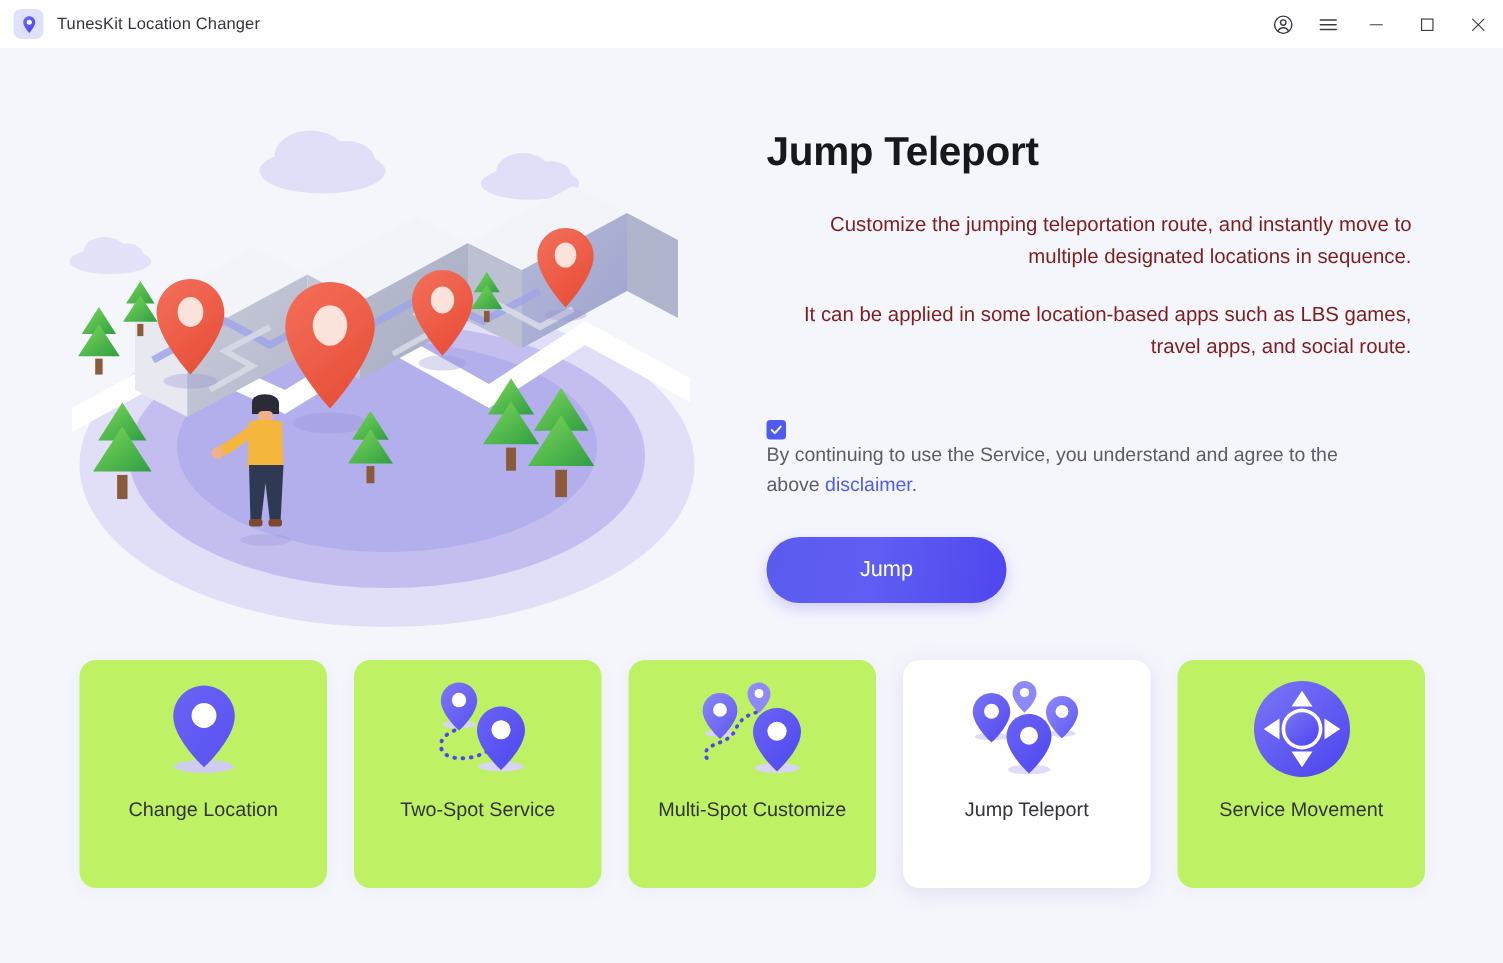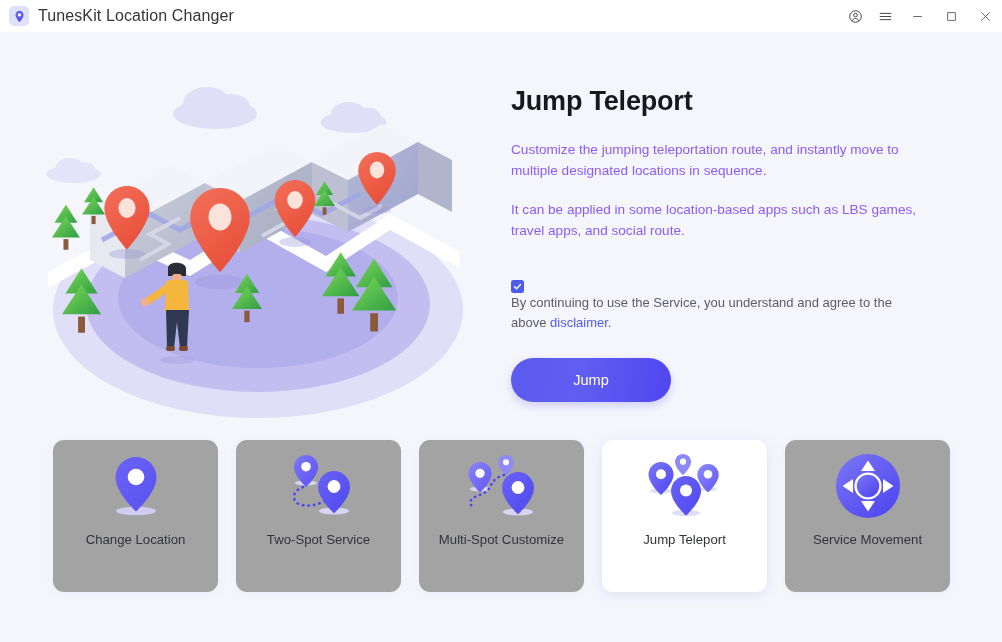--- a/index.html
+++ b/index.html
@@ -38,21 +38,21 @@
     border-radius: 5px;
     background: #dfe0fa;
     display: flex;
     align-items: center;
     justify-content: center;
     flex: 0 0 auto;
   }
 
   #app-title {
     margin-left: 9px;
-    font-size: 16px;
+    font-size: 11px;
     color: #34353a;
     letter-spacing: 0.1px;
     white-space: nowrap;
   }
 
   #titlebar-controls {
     margin-left: auto;
     display: flex;
     align-items: center;
     height: 32px;
@@ -100,21 +100,22 @@
     font-weight: bold;
     color: #17181c;
     letter-spacing: -0.2px;
     line-height: 34px;
   }
 
   .para {
     margin-top: 21px;
     font-size: 13.6px;
     line-height: 21px;
-    color: #8b5cf6;
+    color: #7f1d1d;
+    text-align: right;
   }
   .para.second { margin-top: 18px; }
 
   #consent-row {
     margin-top: 36px;
     display: flex;
     align-items: flex-start;
     flex-direction: column;
   }
 
@@ -163,21 +164,21 @@
     width: 897px;
     height: 152px;
     display: flex;
     justify-content: space-between;
   }
 
   .mode-card {
     width: 165px;
     height: 152px;
     border-radius: 11px;
-    background: #a3a3a3;
+    background: #bef264;
     display: flex;
     flex-direction: column;
     align-items: center;
     cursor: pointer;
     position: relative;
     box-shadow: 0 2px 10px rgba(120,125,200,0.07);
   }
 
   .mode-card.selected {
     background: #ffffff;

